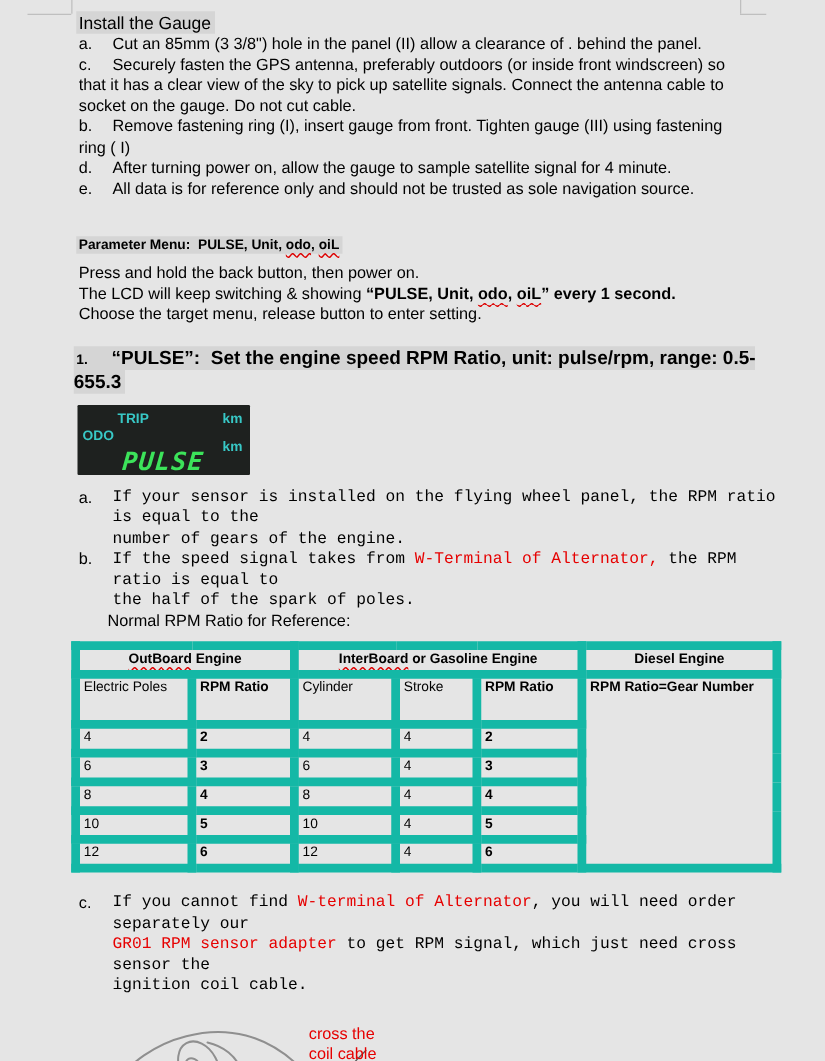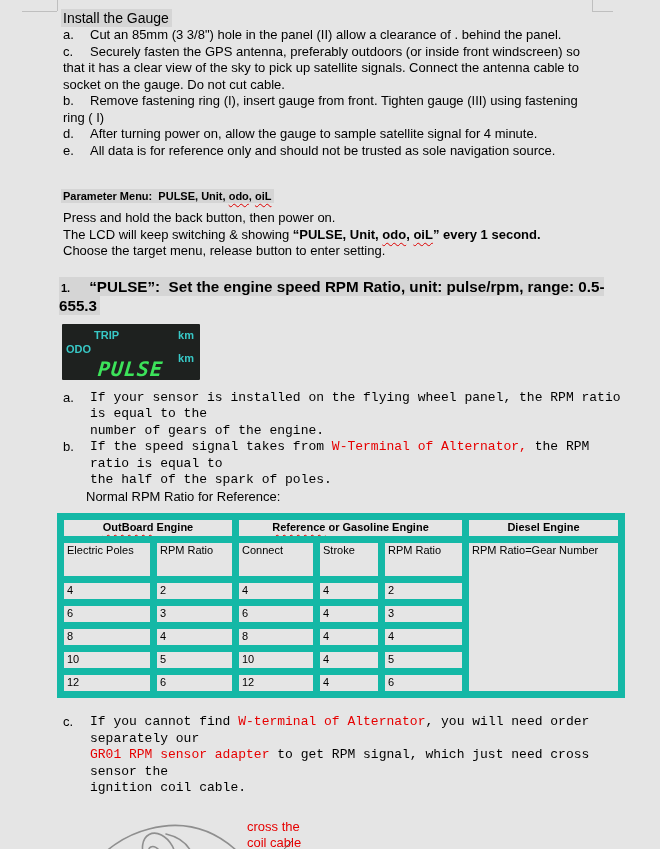--- a/index.html
+++ b/index.html
@@ -36,21 +36,21 @@
   .hmark{flex:0 0 27px;}
   .hbody{flex:1;font-family:Liberation Mono, monospace;}
   .refline{padding-left:29px;}
   
   table.rpm{border-collapse:collapse;margin-top:8px;table-layout:fixed;width:561px;}
   table.rpm th, table.rpm td{border:7px solid #14b8a6;font-size:11px;padding:0 3px;
       line-height:15.5px;text-align:left;vertical-align:top;font-weight:normal;overflow:hidden;}
   table.rpm thead th{text-align:center;font-weight:bold;height:16px;}
   table.rpm .colhead{height:33px;}
   table.rpm td{height:16px;}
-  table.rpm .bold-cell{font-weight:normal;margin-left:10px;}
+  table.rpm .bold-cell{font-weight:bold;margin-left:10px;}
   .ordnote{margin-top:16px !important;}
   
   .figure{position:relative;margin:16px 0 0 6px;width:330px;height:152px;}
   .figure svg{position:absolute;left:0;top:0;}
   .fig-label{position:absolute;color:#e60000;font-size:13px;line-height:16px;}
   .lbl-cross{left:184px;top:6px;width:66px;}
   .lbl-spark{left:22px;top:113px;width:80px;}
   .lbl-ignition{left:160px;top:126px;width:100px;}
 </style>
 </head>
@@ -105,29 +105,29 @@
         <col style="width:93px">
           <col style="width:82px">
           <col style="width:81px">
         <col style="width:65px">
           <col style="width:84px">
           <col style="width:156px">
       </colgroup>
       <thead>
         <tr>
           <th colspan="2"><span class="b wavy">OutBoard</span><span class="b"> Engine</span></th>
-          <th colspan="3"><span class="b wavy">Reference</span><span class="b"> or Gasoline Engine</span></th>
+          <th colspan="3"><span class="b wavy">InterBoard</span><span class="b"> or Gasoline Engine</span></th>
           <th><span class="b">Diesel Engine</span></th>
         </tr>
       </thead>
       <tbody>
         <tr>
           <td class="colhead">Electric Poles</td>
           <td class="colhead bold-cell">RPM Ratio</td>
-          <td class="colhead">Connect</td>
+          <td class="colhead">Cylinder</td>
           <td class="colhead">Stroke</td>
           <td class="colhead bold-cell">RPM Ratio</td>
           <td class="bold-cell" rowspan="6">RPM Ratio=Gear Number</td>
         </tr>
       <tr>
             <td>4</td>
             <td class="bold-cell">2</td>
             <td>4</td>
             <td>4</td>
             <td class="bold-cell">2</td>

